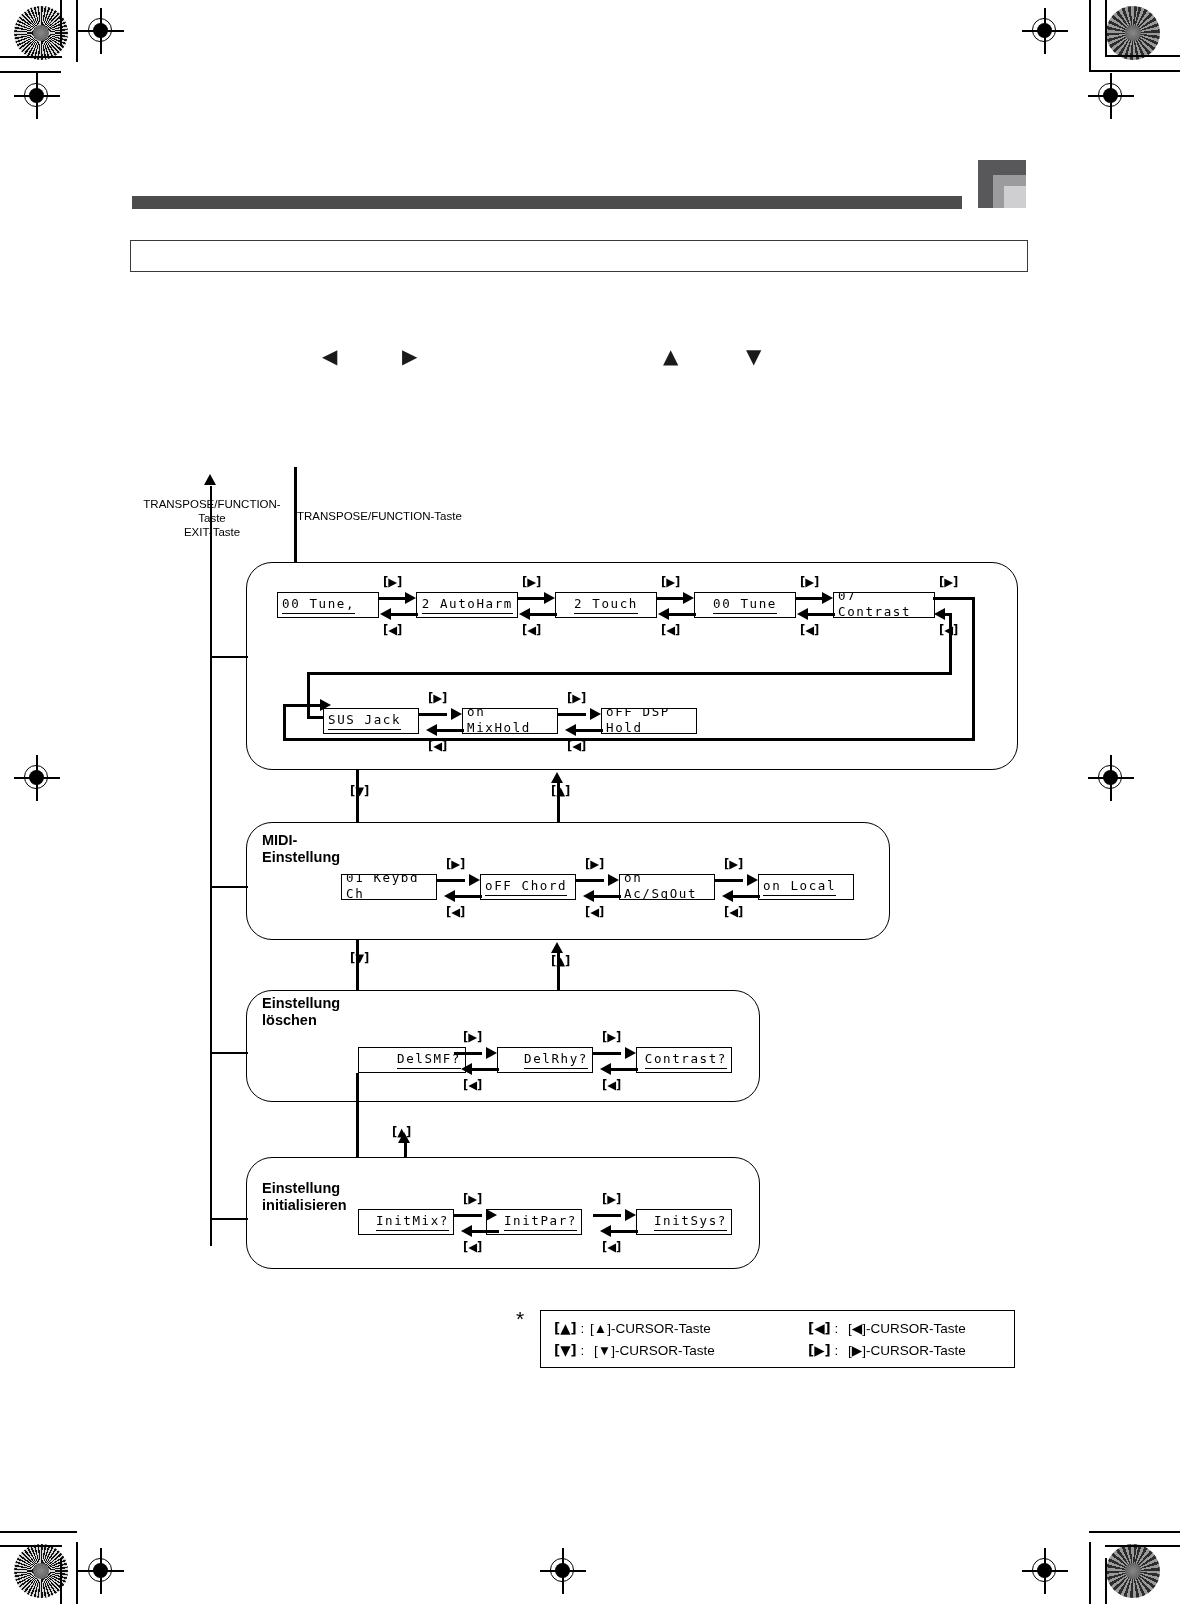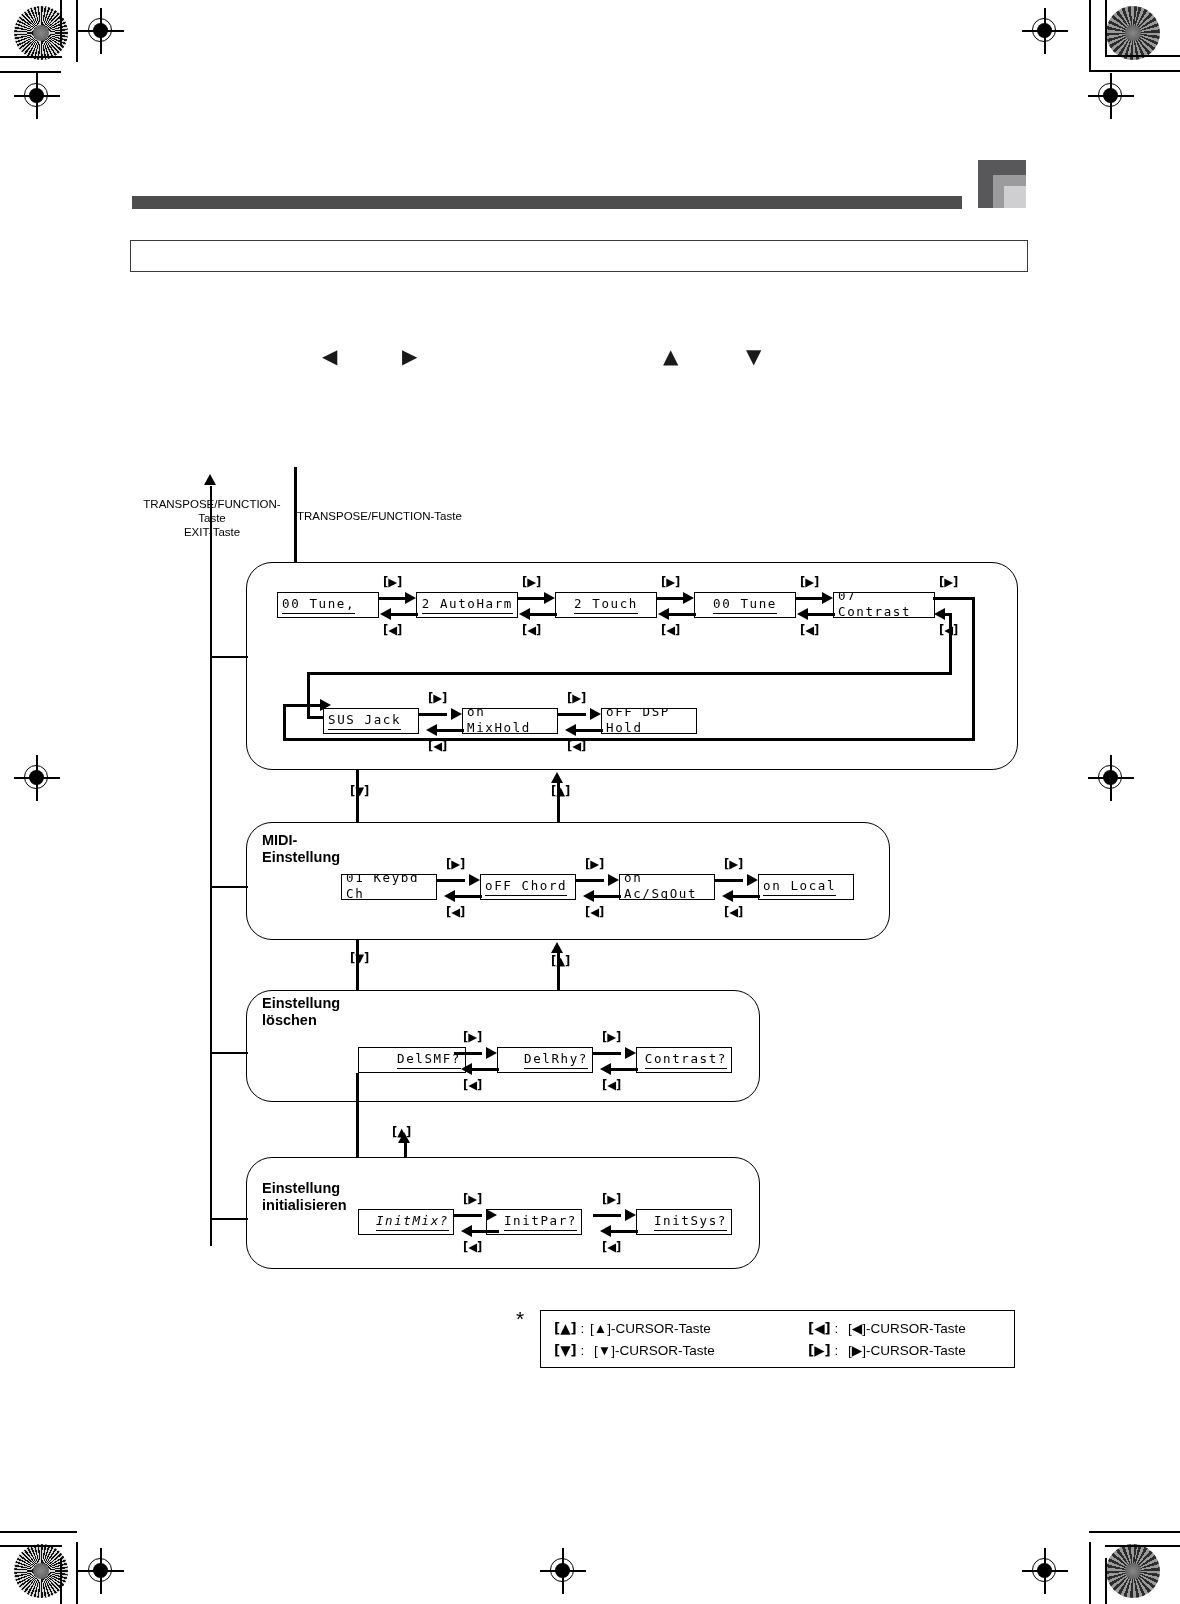--- a/index.html
+++ b/index.html
@@ -379,21 +379,21 @@
   <div class="ln-v" style="left:404px;top:1142px;height:50px;"></div>
   <div class="arrowhead ah-up" style="left:398px;top:1132px;"></div>
   <div class="tag" style="left:392px;top:1126px;">[▲]</div>
 
   <div class="group-box" style="left:246px;top:1157px;width:514px;height:112px;"></div>
   <div class="ln-v thin" style="left:210px;top:1218px;width:1.8px;height:2px;"></div>
   <div class="ln-h thin" style="left:210px;top:1218px;width:38px;height:1.8px;"></div>
   <div class="group-label" style="left:262px;top:1180px;">Einstellung
 initialisieren</div>
 
-  <div class="lcd right" style="left:358px;top:1209px;width:96px;height:26px;font-style:italic;">
+  <div class="lcd right" style="left:358px;top:1209px;width:96px;height:26px;">
     <span class="ul"><span>InitMix?</span></span>
   </div>
   <div class="lcd right" style="left:486px;top:1209px;width:96px;height:26px;">
     <span class="ul"><span>InitPar?</span></span>
   </div>
   <div class="lcd right" style="left:636px;top:1209px;width:96px;height:26px;">
     <span class="ul"><span>InitSys?</span></span>
   </div>
 
   <div class="ln-h" style="left:454px;top:1214px;width:28px;"></div>

